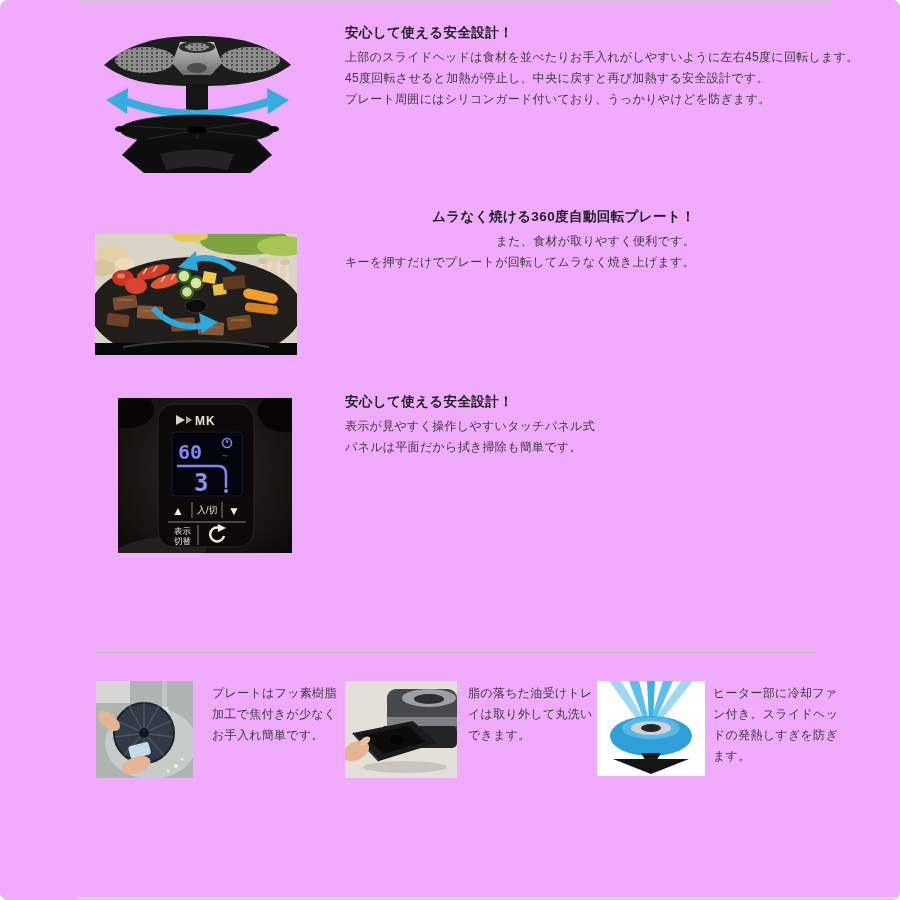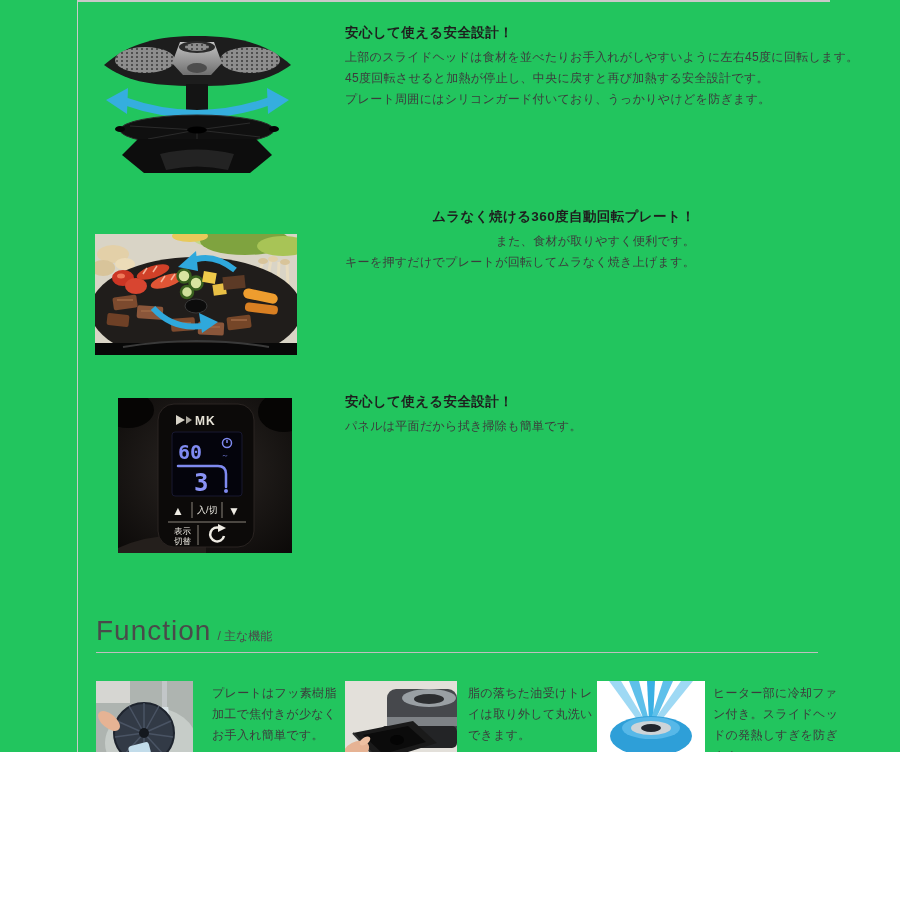--- a/index.html
+++ b/index.html
@@ -1,18 +1,18 @@
 <!DOCTYPE html>
 <html><head>
 <meta charset="utf-8">
 <style>
   * { margin:0; padding:0; box-sizing:border-box; }
   html,body { background:#ffffff; }
   body { font-family:"Liberation Sans","DejaVu Sans",sans-serif; color:#3a3a3a; }
-  #page { position:relative; width:900px; height:752px; background:#22c55e; overflow:hidden; }
+  #page { position:relative; width:900px; height:900px; background:#f0abfc; overflow:hidden;border-radius:8px; }
 
   .border-top    { position:absolute; left:77px; top:0; width:753px; height:2px; background:#c9c9c9; }
   .border-left   { position:absolute; left:77px; top:0; width:1px;  height:898px; background:#c9c9c9; }
   .border-bottom { position:absolute; left:77px; top:897px; width:823px; height:2px; background:#d9d9d9; }
 
   .feature-text { position:absolute; left:345px; }
   .feature-title { font-size:13.5px; font-weight:bold; color:#1e1e1e; letter-spacing:.4px; margin-bottom:5px; white-space:nowrap; }
   .feature-line { font-size:12px; line-height:21px; color:#3c3c3c; letter-spacing:.3px; white-space:nowrap; }
 
   .img-box { position:absolute; }
@@ -194,26 +194,24 @@
         <line x1="80" y1="127" x2="80" y2="147" stroke="#8a847c" stroke-width="1"></line>
         <g>
           <path d="M106,138 a7,7 0 1 1 -4,-8" stroke="#efece4" stroke-width="2.5" fill="none"></path>
           <polygon points="100,126 108,130 100,134" fill="#efece4"></polygon>
         </g>
       </g>
     </svg>
   </div>
   <div class="feature-text" style="top:393px;">
     <div class="feature-title">安心して使える安全設計！</div>
+    <div class="feature-line">表示が見やすく操作しやすいタッチパネル式</div>
     <div class="feature-line">パネルは平面だから拭き掃除も簡単です。</div>
   </div>
 
-  <div class="function-head">
-    <span class="function-en">Function</span><span class="function-ja">/ 主な機能</span>
-  </div>
   <div class="function-divider"></div>
 
   <div class="img-box" style="left:96px; top:681px;">
     <svg width="97" height="97" viewBox="0 0 97 97">
       <rect width="97" height="97" fill="#aeb4b0"></rect>
       <rect x="0" y="0" width="34" height="22" fill="#d6d6d2"></rect>
       <ellipse cx="55" cy="62" rx="46" ry="36" fill="#c6ccc8"></ellipse>
       <rect x="66" y="0" width="5" height="26" fill="#c2c6c8"></rect>
       <path d="M67,26 L63,52 M69,26 L68,54 M71,26 L73,52" stroke="#dfe9ee" stroke-width="2.5" opacity="0.85"></path>
       <g>

